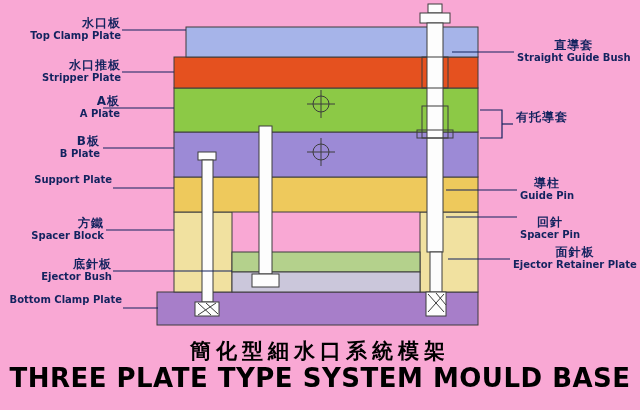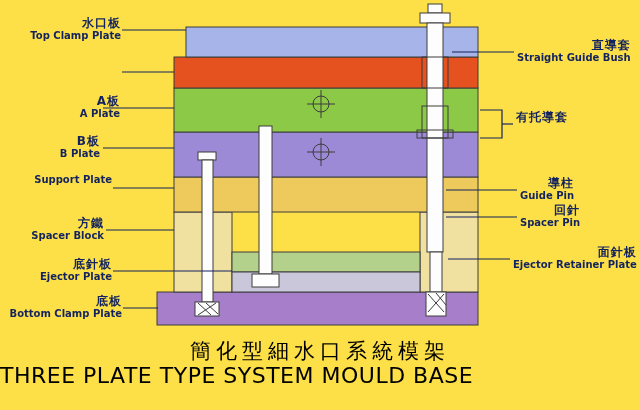--- a/index.html
+++ b/index.html
@@ -1,34 +1,34 @@
 <!DOCTYPE html>
 <html style="--outline: #3c3c3c; --line-color: #13235f; --label-color: #13235f; --title-color: #000000;"><head>
 <meta charset="utf-8">
 <style>
   * { margin:0; padding:0; box-sizing:border-box; }
   html,body { background:#ffffff; }
   body { font-family:"DejaVu Sans","Liberation Sans",sans-serif; }
-  .stage { position:relative; width:640px; height:410px; background:#fde047; overflow:hidden; }
+  .stage { position:relative; width:640px; height:410px; background:#f9a8d4; overflow:hidden; }
   .stage svg { position:absolute; top:0; left:0; }
   .plate { stroke:var(--outline); stroke-width:1; }
   .pin   { stroke:var(--outline); stroke-width:1; }
   .bush  { fill:none; stroke:var(--outline); stroke-width:1; }
   .cross { fill:none; stroke:var(--outline); stroke-width:1; }
   .hatch { stroke:var(--outline); stroke-width:1; }
   .leader{ fill:none; stroke:var(--line-color); stroke-width:1.2; }
   .lbl { position:absolute; color:var(--label-color); white-space:nowrap; }
   .lbl-left { text-align:right; }
-  .lbl-right{ text-align:right; }
+  .lbl-right{ text-align:center; }
   .lbl .zh { font-size:12px; font-weight:bold; line-height:14px; letter-spacing:1px; }
   .lbl .en { font-size:10px; font-weight:bold; line-height:12px; }
   .title-zh { position:absolute; top:337px; left:0; width:100%; text-align:center;
-              font-size:21px; font-weight:normal; letter-spacing:5px; color:var(--title-color); }
-  .title-en { position:absolute; top:363px; left:0; width:100%; text-align:left;
-              font-size:22px; font-weight:normal; letter-spacing:0.5px; color:var(--title-color); }
+              font-size:21px; font-weight:bold; letter-spacing:5px; color:var(--title-color); }
+  .title-en { position:absolute; top:363px; left:0; width:100%; text-align:center;
+              font-size:26px; font-weight:bold; letter-spacing:0.5px; color:var(--title-color); }
 </style>
 </head>
 <body>
 
 <div class="stage">
 
   <svg width="640" height="410" viewBox="0 0 640 410">
 
     <rect class="plate" x="157" y="292" width="321" height="33" fill="#a77ec9"></rect>
     <rect class="plate" x="174" y="212" width="58" height="80" fill="#f1e1a0"></rect>
@@ -101,56 +101,59 @@
       <line class="leader" x1="446" y1="190" x2="517" y2="190"></line>
       <line class="leader" x1="446" y1="217" x2="517" y2="217"></line>
       <line class="leader" x1="448" y1="259" x2="510" y2="259"></line>
     </g>
   </svg>
 
   <div class="lbl lbl-left" style="top:16px;  right:519px">
     <div class="zh">水口板</div>
     <div class="en">Top Clamp Plate</div>
   </div>
+  <div class="lbl lbl-left" style="top:58px;  right:519px">
+    <div class="zh">水口推板</div>
+    <div class="en">Stripper Plate</div>
+  </div>
   <div class="lbl lbl-left" style="top:94px;  right:520px">
     <div class="zh">A板</div>
     <div class="en">A Plate</div>
   </div>
   <div class="lbl lbl-left" style="top:134px; right:540px">
     <div class="zh">B板</div>
     <div class="en">B Plate</div>
   </div>
   <div class="lbl lbl-left" style="top:174px; right:528px">
     <div class="en">Support Plate</div>
   </div>
   <div class="lbl lbl-left" style="top:216px; right:536px">
     <div class="zh">方鐵</div>
     <div class="en">Spacer Block</div>
   </div>
   <div class="lbl lbl-left" style="top:257px; right:528px">
     <div class="zh">底針板</div>
-    <div class="en">Ejector Plate</div>
+    <div class="en">Ejector Bush</div>
   </div>
   <div class="lbl lbl-left" style="top:294px; right:518px">
-    <div class="zh">底板</div>
     <div class="en">Bottom Clamp Plate</div>
   </div>
 
   <div class="lbl lbl-right" style="top:38px;  left:517px">
     <div class="zh">直導套</div>
     <div class="en">Straight Guide Bush</div>
   </div>
   <div class="lbl lbl-right" style="top:110px; left:516px">
     <div class="zh">有托導套</div>
   </div>
   <div class="lbl lbl-right" style="top:176px; left:520px">
     <div class="zh">導柱</div>
     <div class="en">Guide Pin</div>
   </div>
-  <div class="lbl lbl-right" style="top:203px; left:520px">
+  <div class="lbl lbl-right" style="top:215px; left:520px">
     <div class="zh">回針</div>
     <div class="en">Spacer Pin</div>
   </div>
   <div class="lbl lbl-right" style="top:245px; left:513px">
     <div class="zh">面針板</div>
     <div class="en">Ejector Retainer Plate</div>
   </div>
 
   <div class="title-zh">簡化型細水口系統模架</div>
   <div class="title-en">THREE PLATE TYPE SYSTEM MOULD BASE</div>

